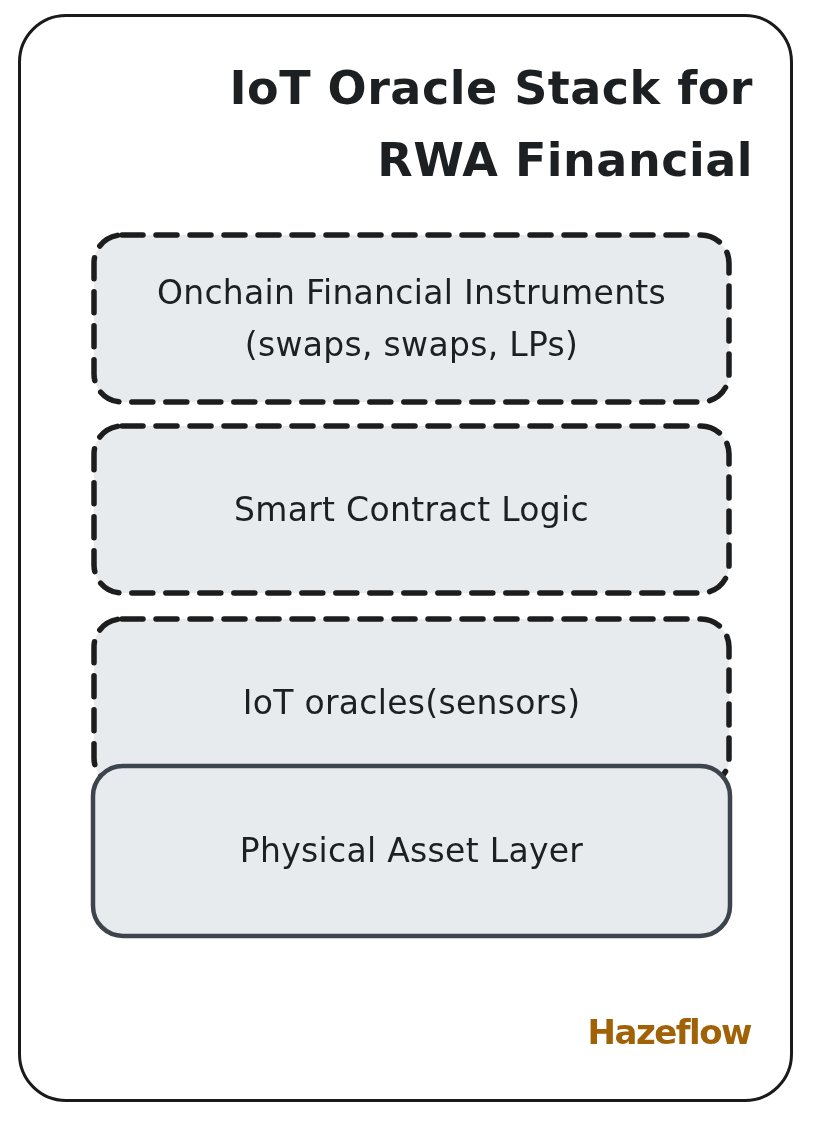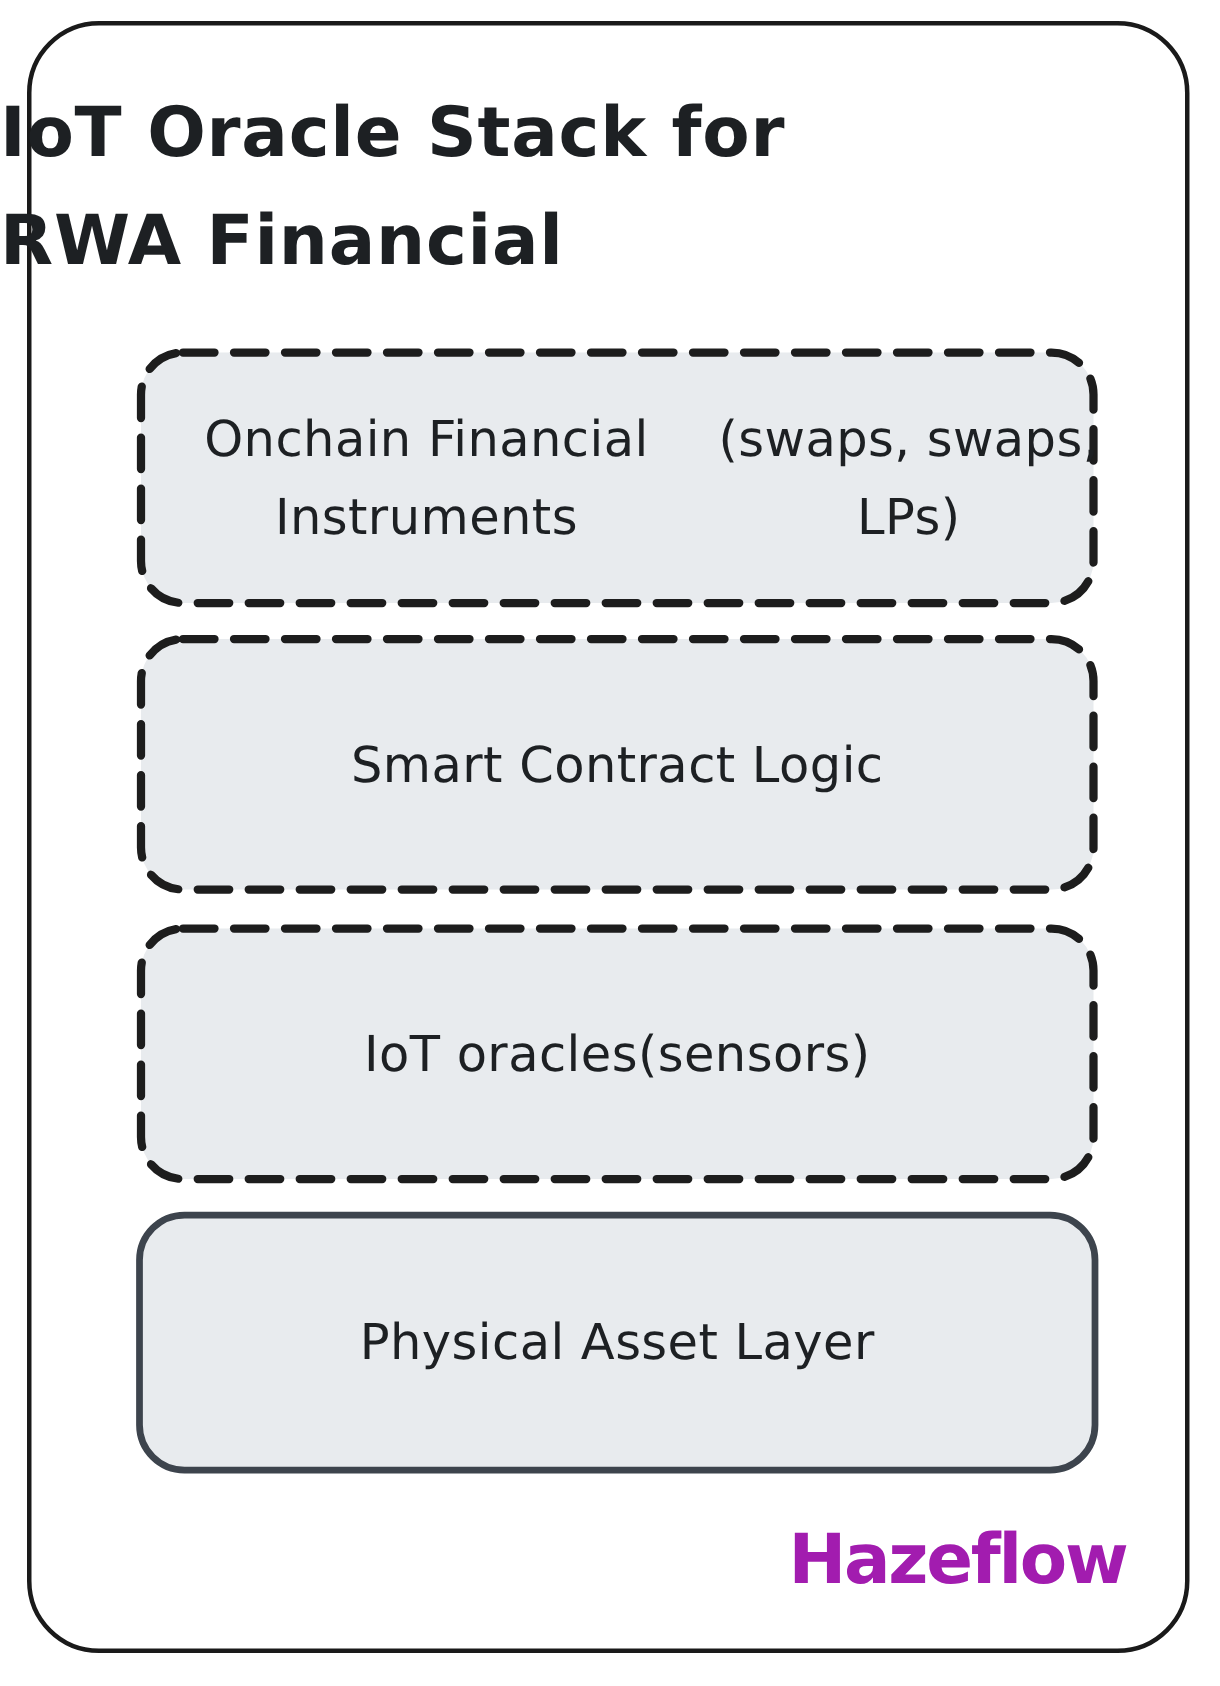--- a/index.html
+++ b/index.html
@@ -24,21 +24,21 @@
     border: 3px solid #1a1a1a;
     border-radius: 48px;
     box-sizing: border-box;
     background: #ffffff;
   }
   .title {
     position: absolute;
     left: 0;
     top: 52px;
     width: 753px;
-    text-align: left;
+    text-align: right;
     color: #1d2023;
     font-size: 46px;
     font-weight: 600;
     line-height: 72px;
     letter-spacing: 0.5px;
   }
   .layer {
     position: absolute;
     left: 90px;
     width: 643px;
@@ -52,39 +52,40 @@
     height: 100%;
     display: block;
   }
   .layer-label {
     position: absolute;
     left: 0;
     top: 0;
     width: 100%;
     height: 100%;
     display: flex;
+    flex-direction: column;
     align-items: center;
     justify-content: center;
     text-align: center;
     color: #1d2023;
     font-size: 33px;
     font-weight: 500;
     line-height: 52px;
     letter-spacing: 0.3px;
   }
   .layer-1 { top: 231px; }
   .layer-2 { top: 422px; }
   .layer-3 { top: 615px; }
-  .layer-4 { top: 807px; height: 176px; }
+  .layer-4 { top: 763px; height: 176px; }
   .logo {
     position: absolute;
     top: 1012px;
     right: 62px;
-    color: #a21caf;
-    font-size: 46px;
+    color: #a16207;
+    font-size: 34px;
     font-weight: 800;
     letter-spacing: -1.5px;
   }
 </style>
 </head>
 <body>
 
 <div class="canvas">
 
   <div class="outer-frame"></div>

